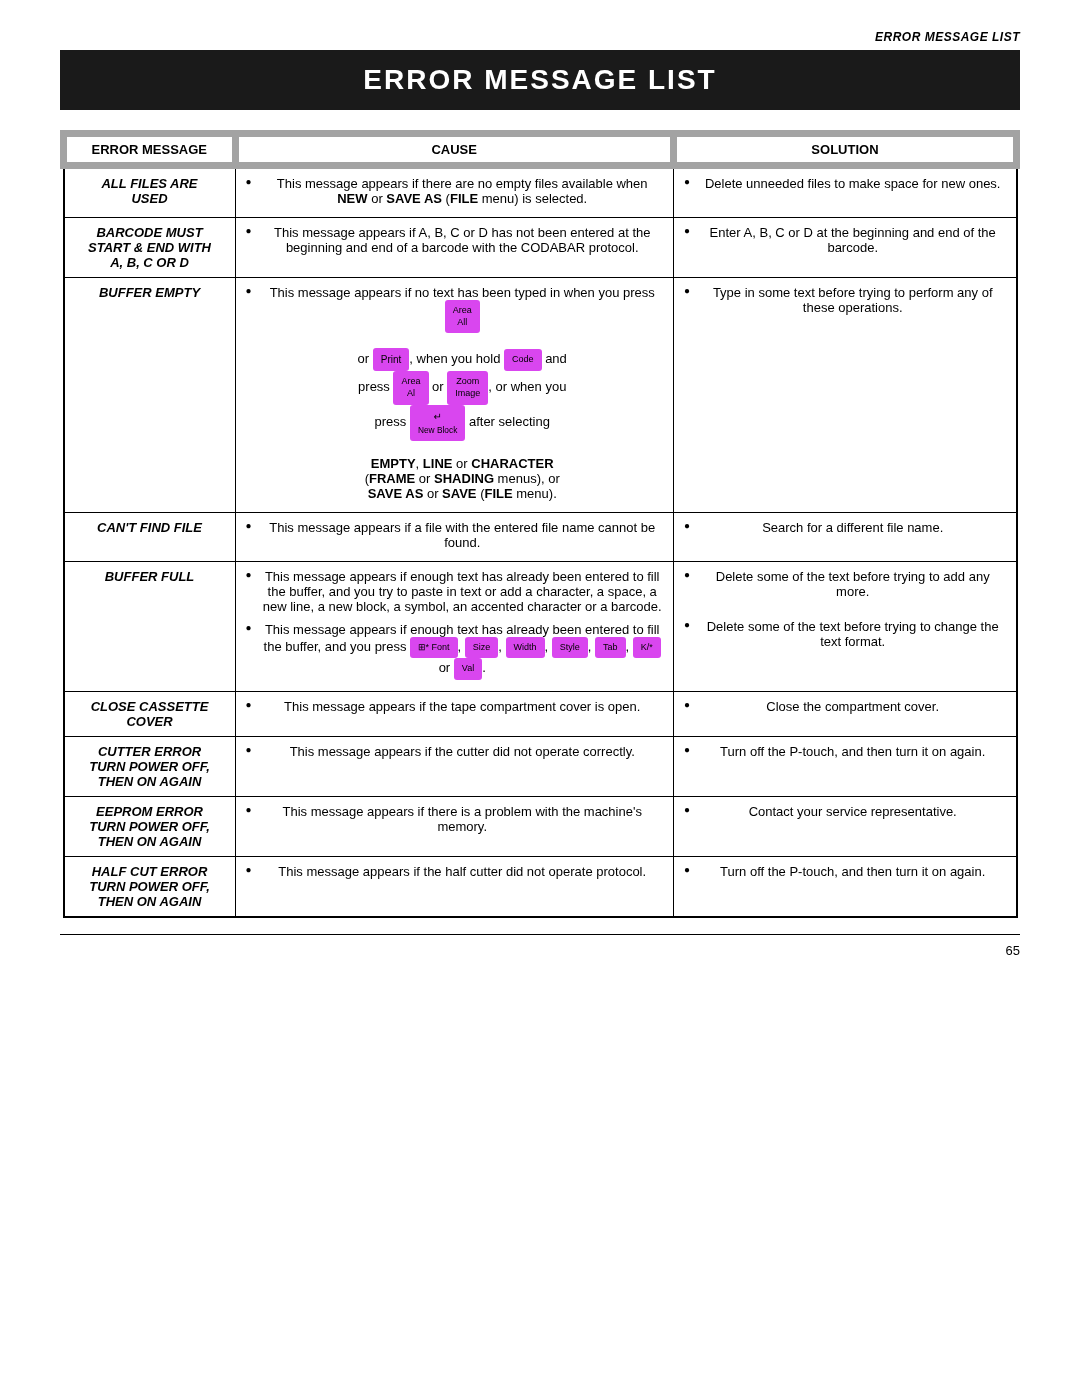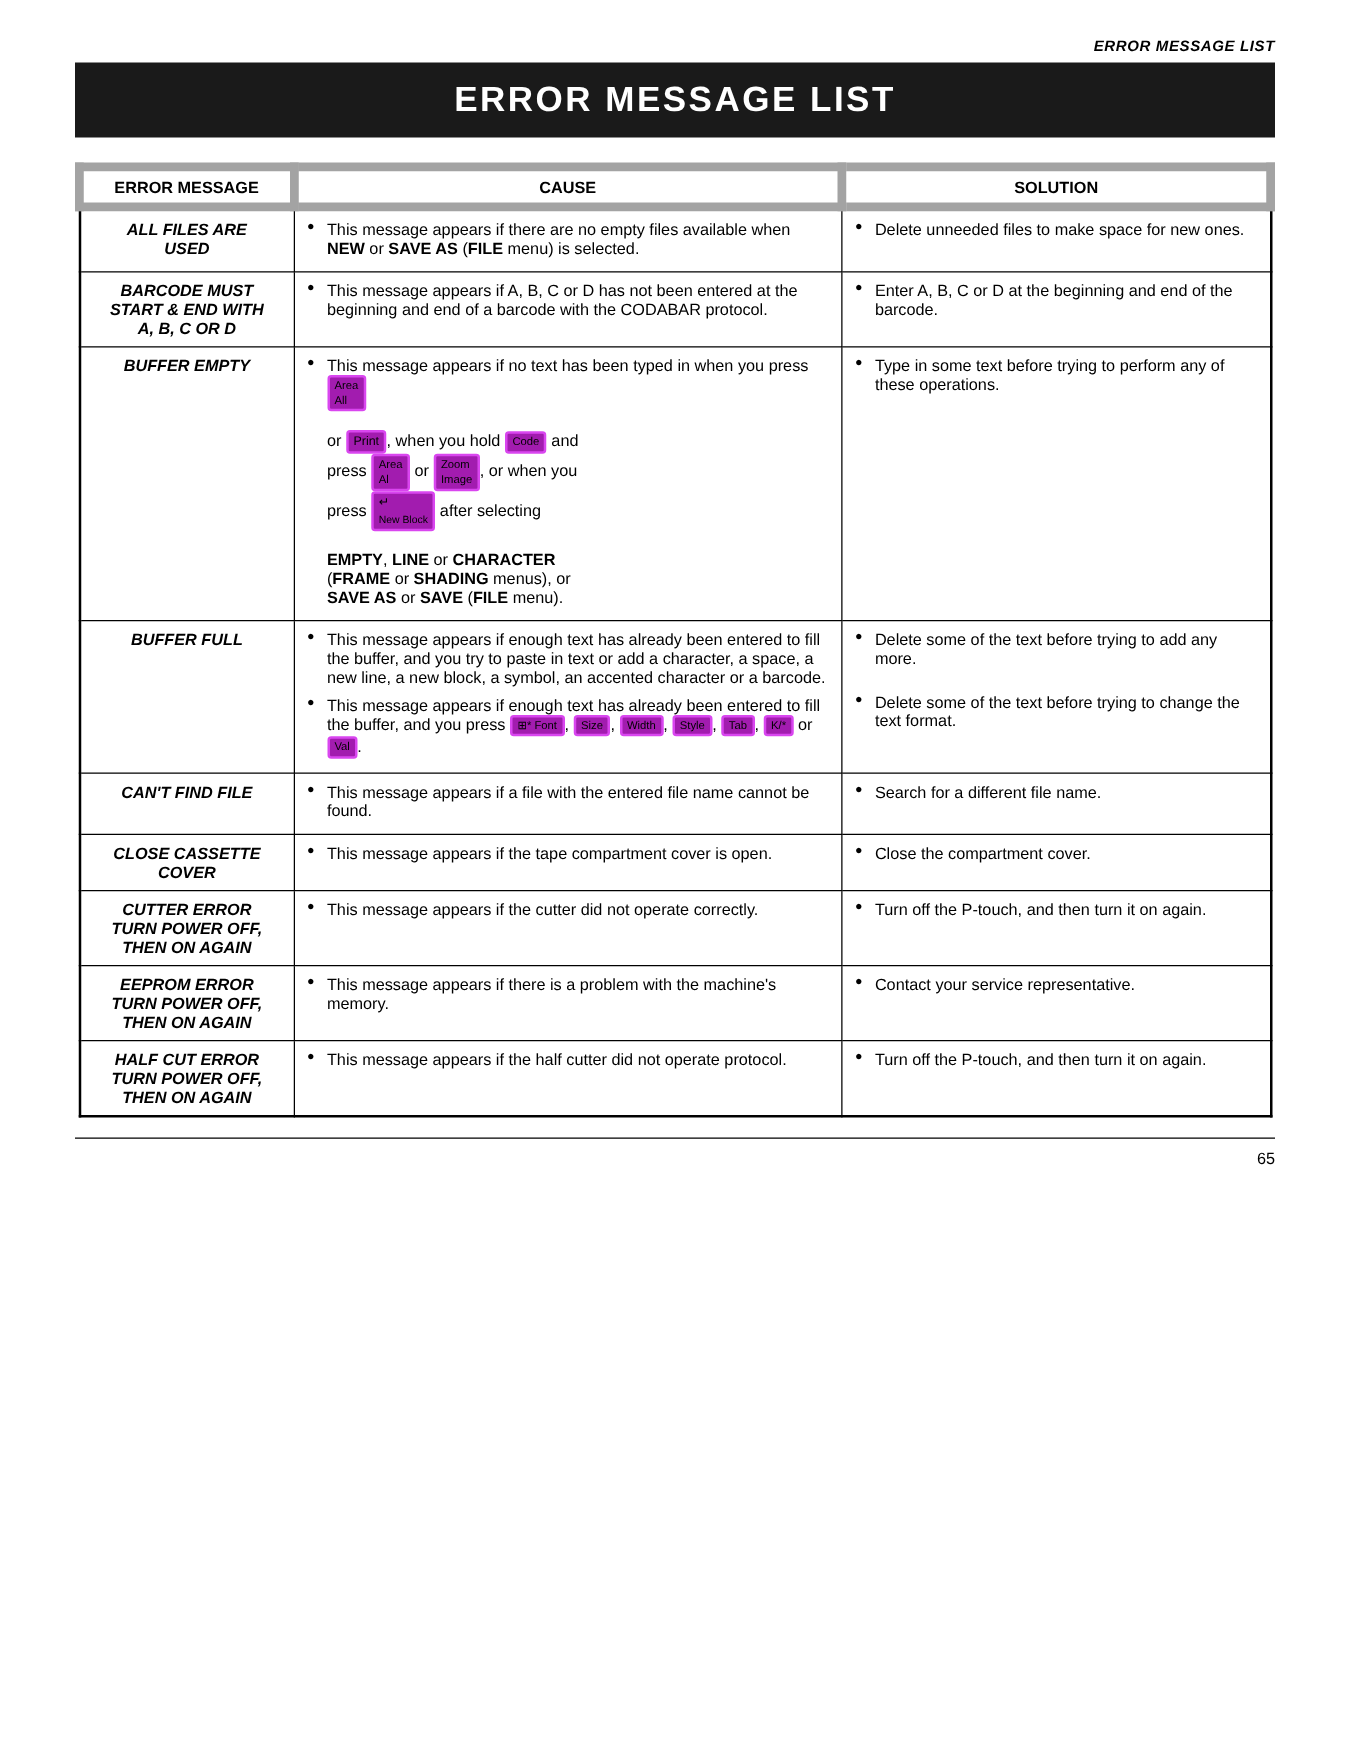--- a/index.html
+++ b/index.html
@@ -55,41 +55,42 @@
     .col-solution { width: 36%; }
     .error-name {
       font-style: italic;
       font-weight: bold;
       font-size: 13px;
     }
     .bullet-list {
       list-style: none;
       padding: 0;
       margin: 0;
+      text-align: center;
     }
     .bullet-list li {
       padding-left: 16px;
       position: relative;
       margin-bottom: 4px;
     }
     .bullet-list li::before {
       content: "●";
       position: absolute;
       left: 0;
       top: 0;
       font-size: 10px;
     }
     .kbd {
       display: inline-block;
-      border: 2px solid #d946ef;
+      border: 4px solid #d946ef;
       border-radius: 3px;
       padding: 1px 4px;
       font-size: 10px;
       font-family: Arial, sans-serif;
-      background: #a21caf;
+      background: #d946ef;
       line-height: 1.3;
       vertical-align: middle;
       white-space: nowrap;
     }
     .kbd-small {
       font-size: 9px;
     }
     .page-footer {
       display: flex;
       justify-content: flex-end;
@@ -179,20 +180,36 @@
       </td>
       <td class="col-solution">
         <ul class="bullet-list">
           <li>Type in some text before trying to perform any of these operations.</li>
         </ul>
       </td>
     </tr>
 
     <tr>
       <td class="col-error">
+        <span class="error-name"><em><strong>CAN'T FIND FILE</strong></em></span>
+      </td>
+      <td class="col-cause">
+        <ul class="bullet-list">
+          <li>This message appears if a file with the entered file name cannot be found.</li>
+        </ul>
+      </td>
+      <td class="col-solution">
+        <ul class="bullet-list">
+          <li>Search for a different file name.</li>
+        </ul>
+      </td>
+    </tr>
+
+    <tr>
+      <td class="col-error">
         <span class="error-name"><em><strong>BUFFER FULL</strong></em></span>
       </td>
       <td class="col-cause">
         <ul class="bullet-list">
           <li>
             This message appears if enough text has already been entered to fill the buffer, and you try to paste in text or add a character, a space, a new line, a new block, a symbol, an accented character or a barcode.
           </li>
           <li style="margin-top:8px;">
             This message appears if enough text has already been entered to fill the buffer, and you press
             <span class="kbd kbd-small">⊞* Font</span>,
@@ -209,36 +226,20 @@
       <td class="col-solution">
         <ul class="bullet-list">
           <li>Delete some of the text before trying to add any more.</li>
           <li style="margin-top:20px;">Delete some of the text before trying to change the text format.</li>
         </ul>
       </td>
     </tr>
 
     <tr>
       <td class="col-error">
-        <span class="error-name"><em><strong>CAN'T FIND FILE</strong></em></span>
-      </td>
-      <td class="col-cause">
-        <ul class="bullet-list">
-          <li>This message appears if a file with the entered file name cannot be found.</li>
-        </ul>
-      </td>
-      <td class="col-solution">
-        <ul class="bullet-list">
-          <li>Search for a different file name.</li>
-        </ul>
-      </td>
-    </tr>
-
-    <tr>
-      <td class="col-error">
         <span class="error-name"><em><strong>CLOSE CASSETTE COVER</strong></em></span>
       </td>
       <td class="col-cause">
         <ul class="bullet-list">
           <li>This message appears if the tape compartment cover is open.</li>
         </ul>
       </td>
       <td class="col-solution">
         <ul class="bullet-list">
           <li>Close the compartment cover.</li>

